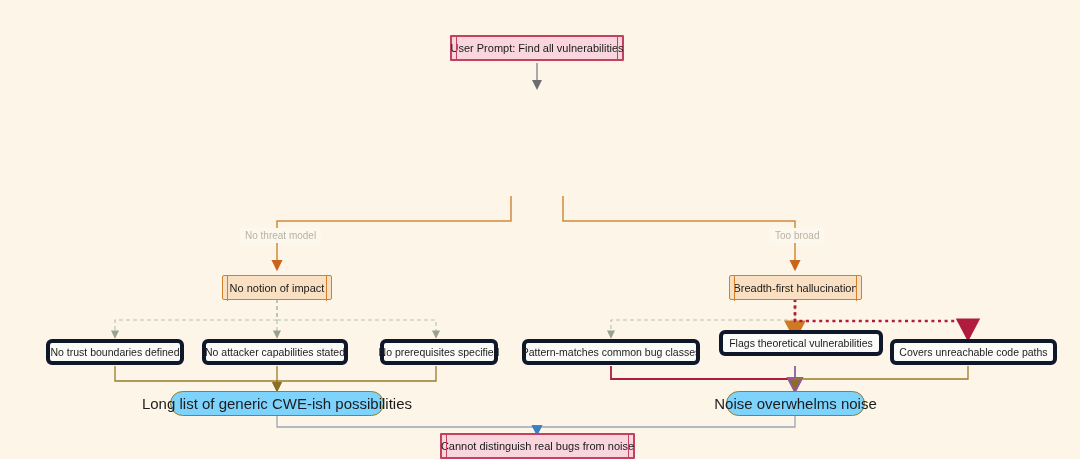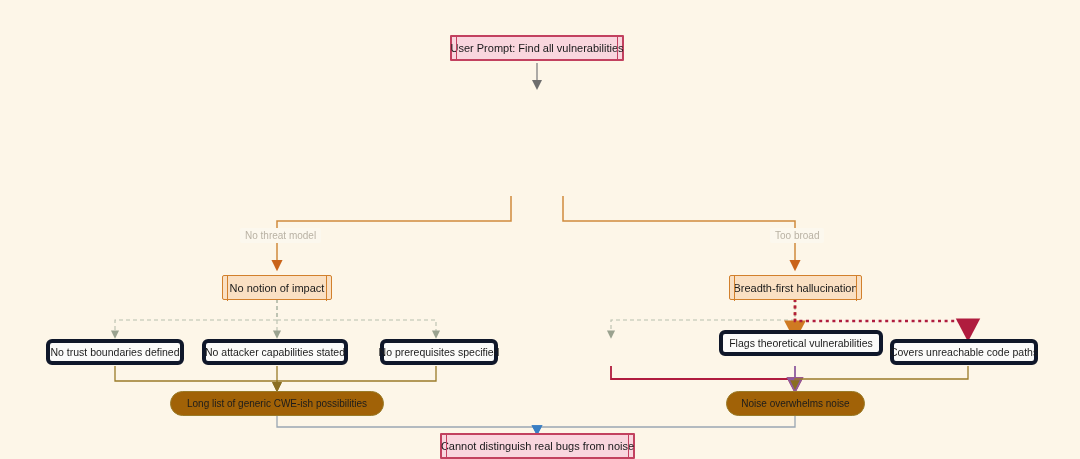--- a/index.html
+++ b/index.html
@@ -89,24 +89,24 @@
   .node.leaf {
     background: #fbfbfa;
     border: 4px solid #0f172a;
     color: #1c1c1c;
     font-size: 10.5px;
     height: 26px;
     border-radius: 6px;
   }
   
   .node.outcome {
-    background: #a16207;
+    background: #7dd3fc;
     border: 1.4px solid #9a7b28;
     color: #1c1c1c;
-    font-size: 10px;
+    font-size: 15px;
     height: 25px;
     border-radius: 14px;
   }
   
   .edge-label {
     position: absolute;
     z-index: 4;
     font-size: 10px;
     color: #b9b2a4;
     background: #fcf8ee;
@@ -208,26 +208,29 @@
   </div>
 
   <div class="node leaf" style="left:202px; top:339px; width:146px;">
     <span>No attacker capabilities stated</span>
   </div>
 
   <div class="node leaf" style="left:380px; top:339px; width:118px;">
     <span>No prerequisites specified</span>
   </div>
 
+  <div class="node leaf" style="left:522px; top:339px; width:178px;">
+    <span>Pattern-matches common bug classes</span>
+  </div>
 
   <div class="node leaf" style="left:719px; top:330px; width:164px;">
     <span>Flags theoretical vulnerabilities</span>
   </div>
 
-  <div class="node leaf" style="left:890px; top:339px; width:148px;">
+  <div class="node leaf" style="left:890px; top:339px; width:167px;">
     <span>Covers unreachable code paths</span>
   </div>
 
   <div class="node outcome" style="left:170px; top:391px; width:214px;">
     <span>Long list of generic CWE-ish possibilities</span>
   </div>
 
   <div class="node outcome" style="left:726px; top:391px; width:139px;">
     <span>Noise overwhelms noise</span>
   </div>

